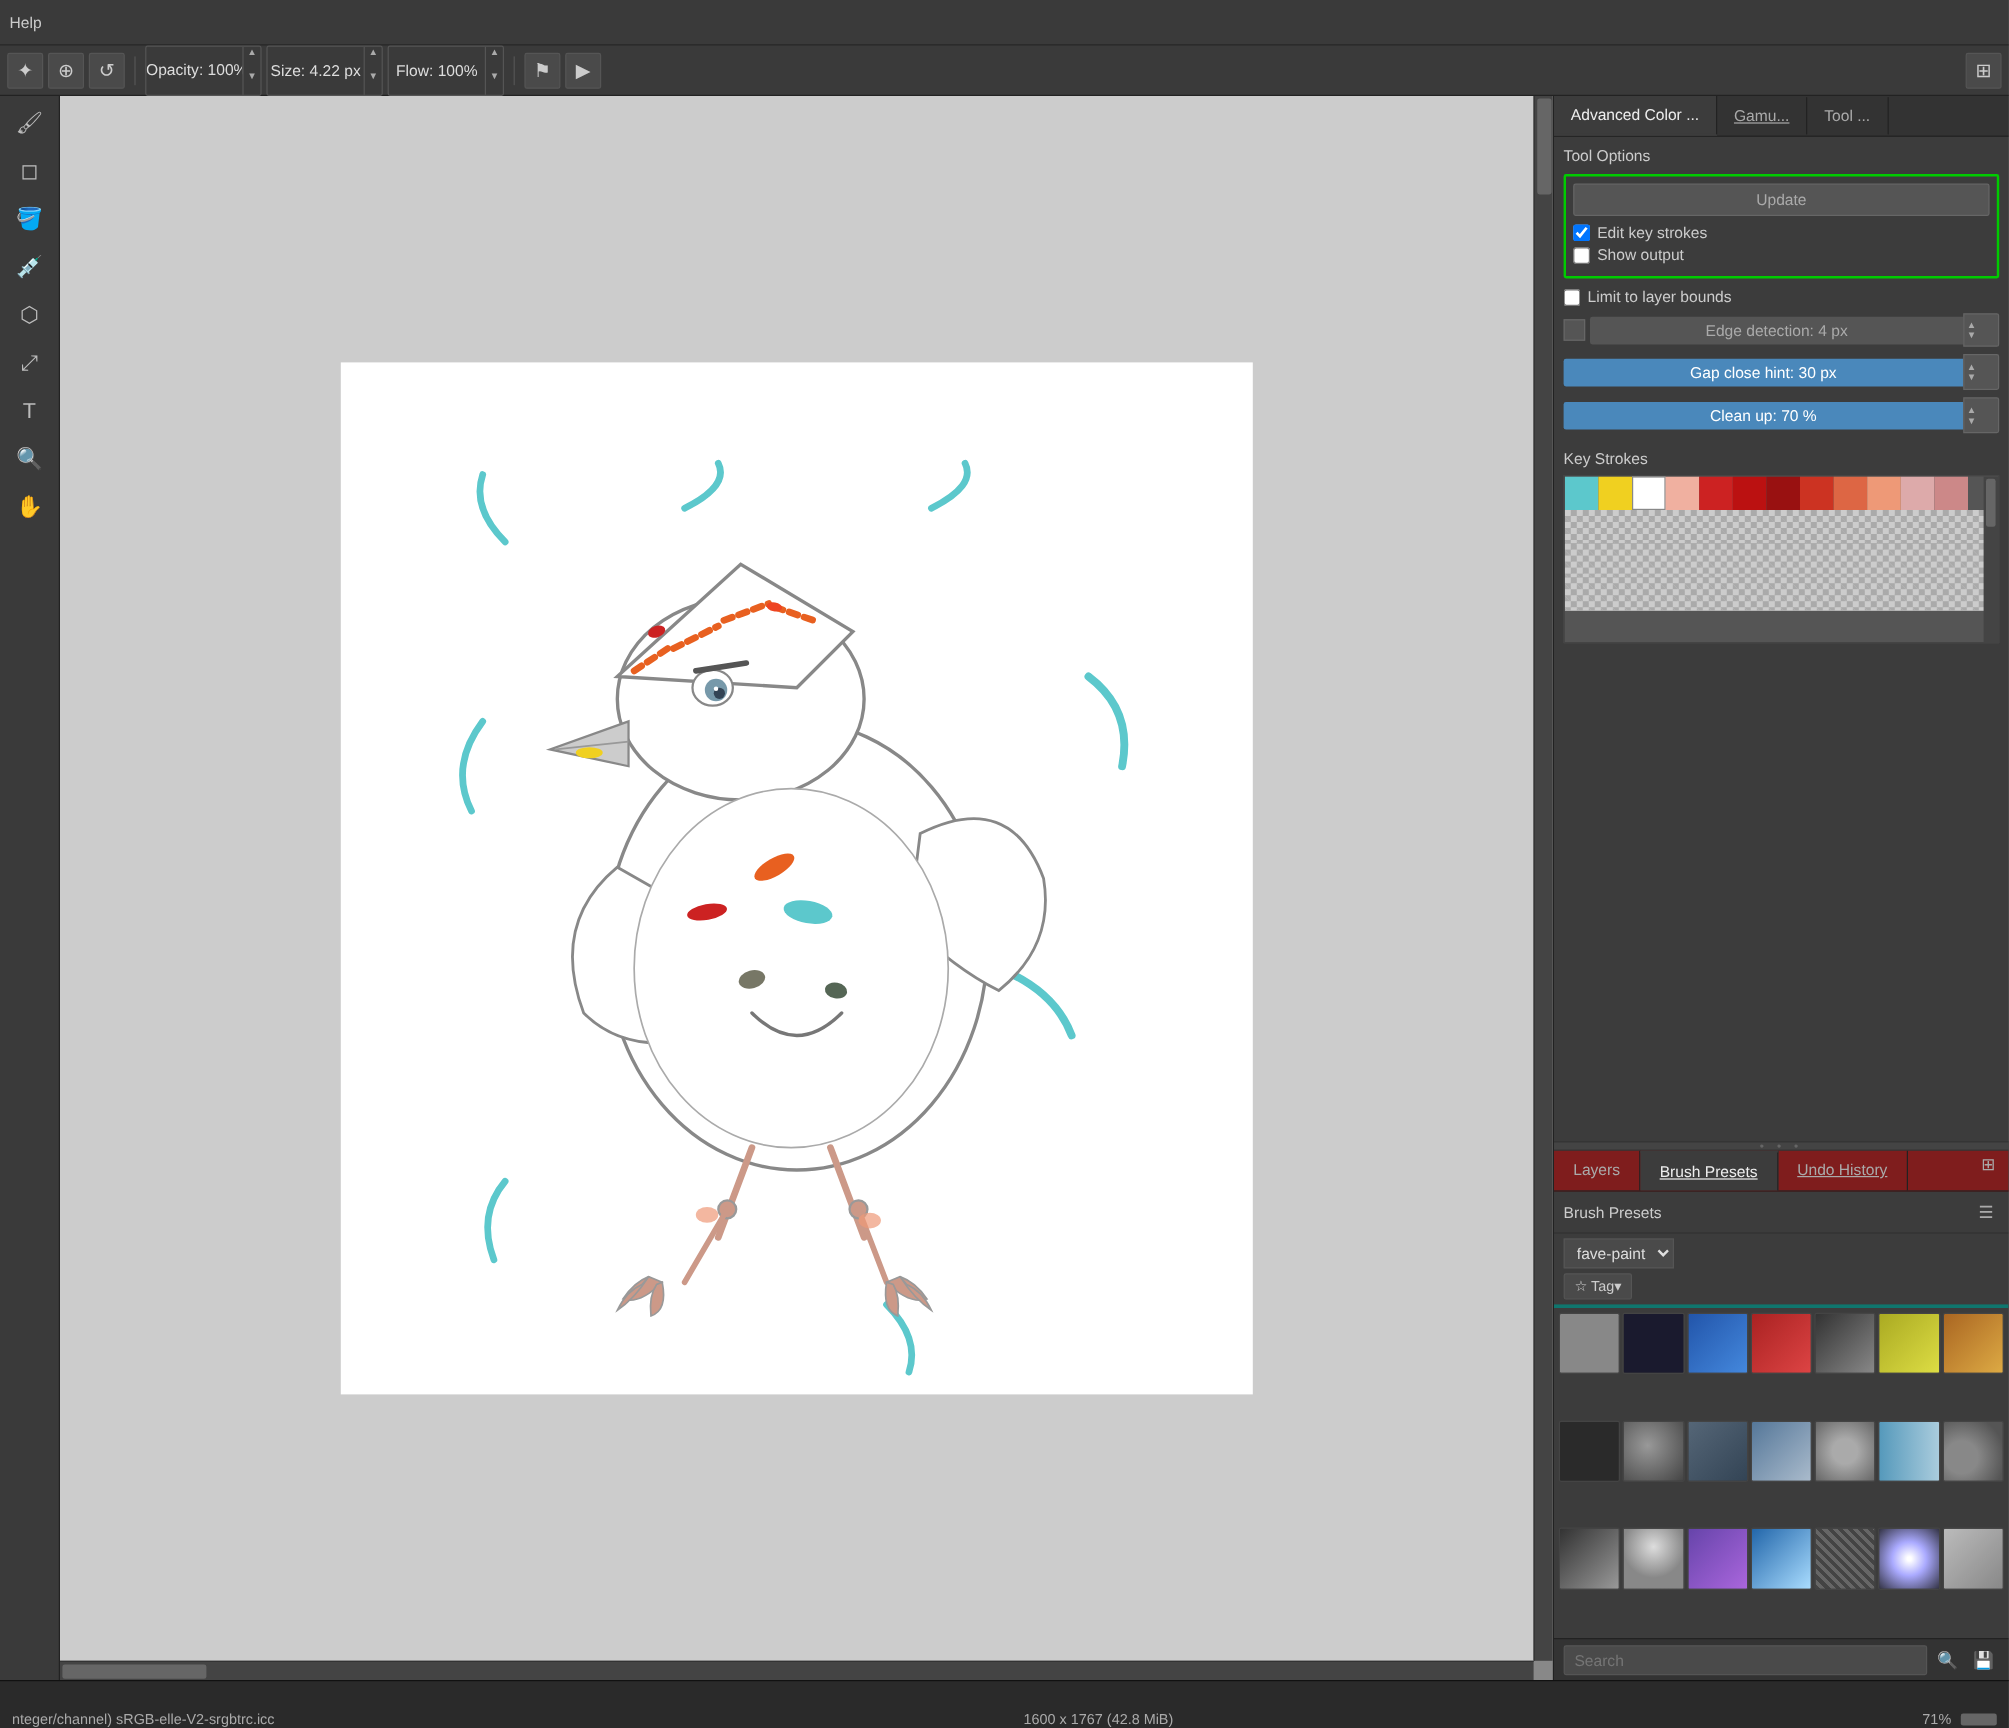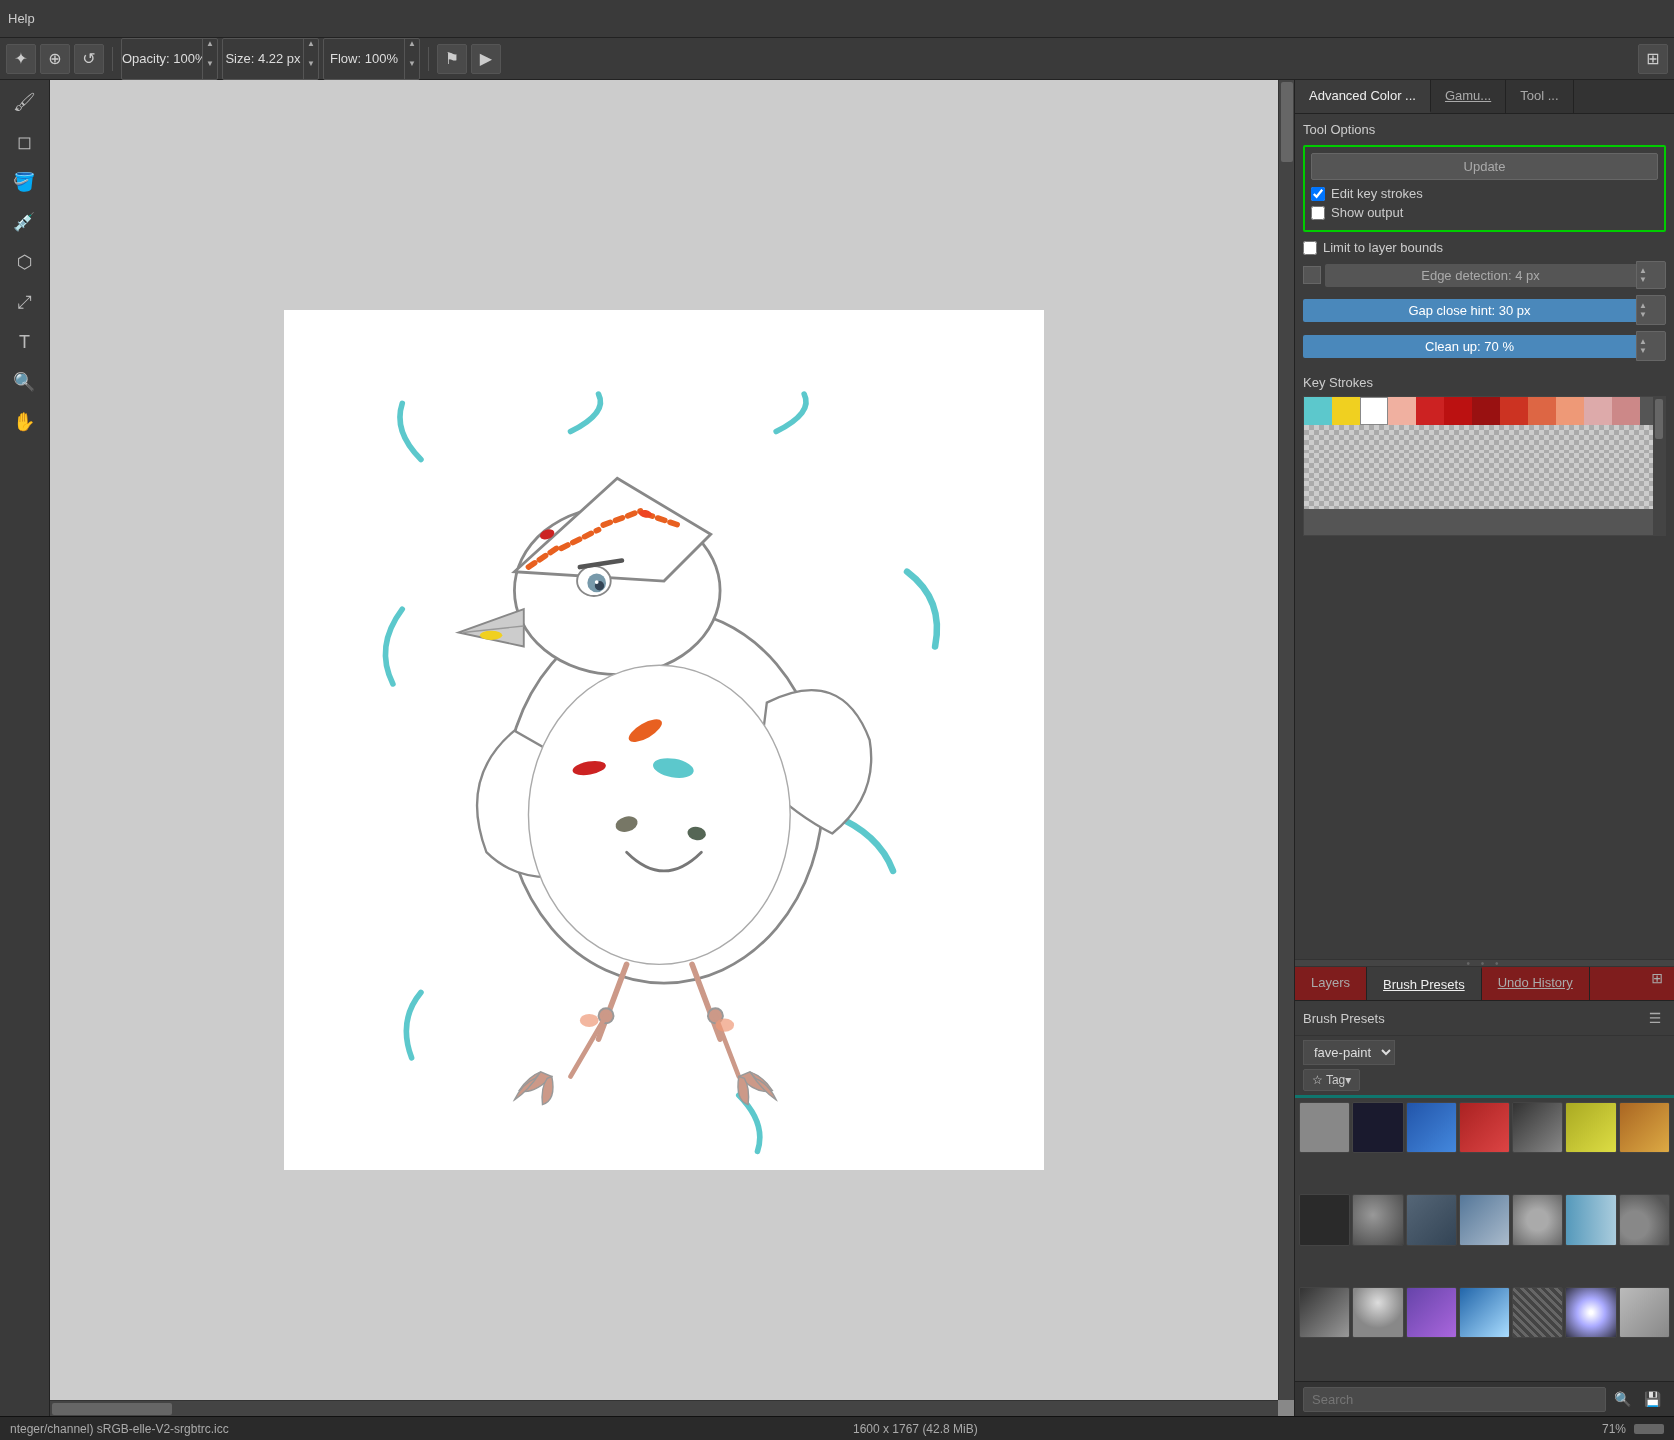--- a/index.html
+++ b/index.html
@@ -190,20 +190,21 @@
       flex-direction: column;
       overflow: hidden;
     }
 
     
     #right-tabs {
       display: flex;
       background: #333;
       border-bottom: 1px solid #222;
       flex-shrink: 0;
+      align-items: center;
     }
     .right-tab {
       padding: 8px 14px;
       cursor: pointer;
       font-size: 13px;
       color: #aaa;
       border-right: 1px solid #222;
       white-space: nowrap;
     }
     .right-tab.active {
@@ -567,23 +568,23 @@
       justify-content: center;
       color: #aaa;
       cursor: pointer;
       font-size: 14px;
       margin-left: 4px;
     }
 
     
     #statusbar {
       background: #2a2a2a;
-      height: 24px;
-      display: flex;
-      align-items: center;
+      height: 40px;
+      display: flex;
+      align-items: flex-end;
       padding: 0 10px;
       border-top: 1px solid #111;
       flex-shrink: 0;
       font-size: 12px;
       color: #aaa;
       gap: 20px;
     }
     .status-item { white-space: nowrap; }
     .status-center { flex: 1; text-align: center; }
     .status-right { display: flex; align-items: center; gap: 8px; }

